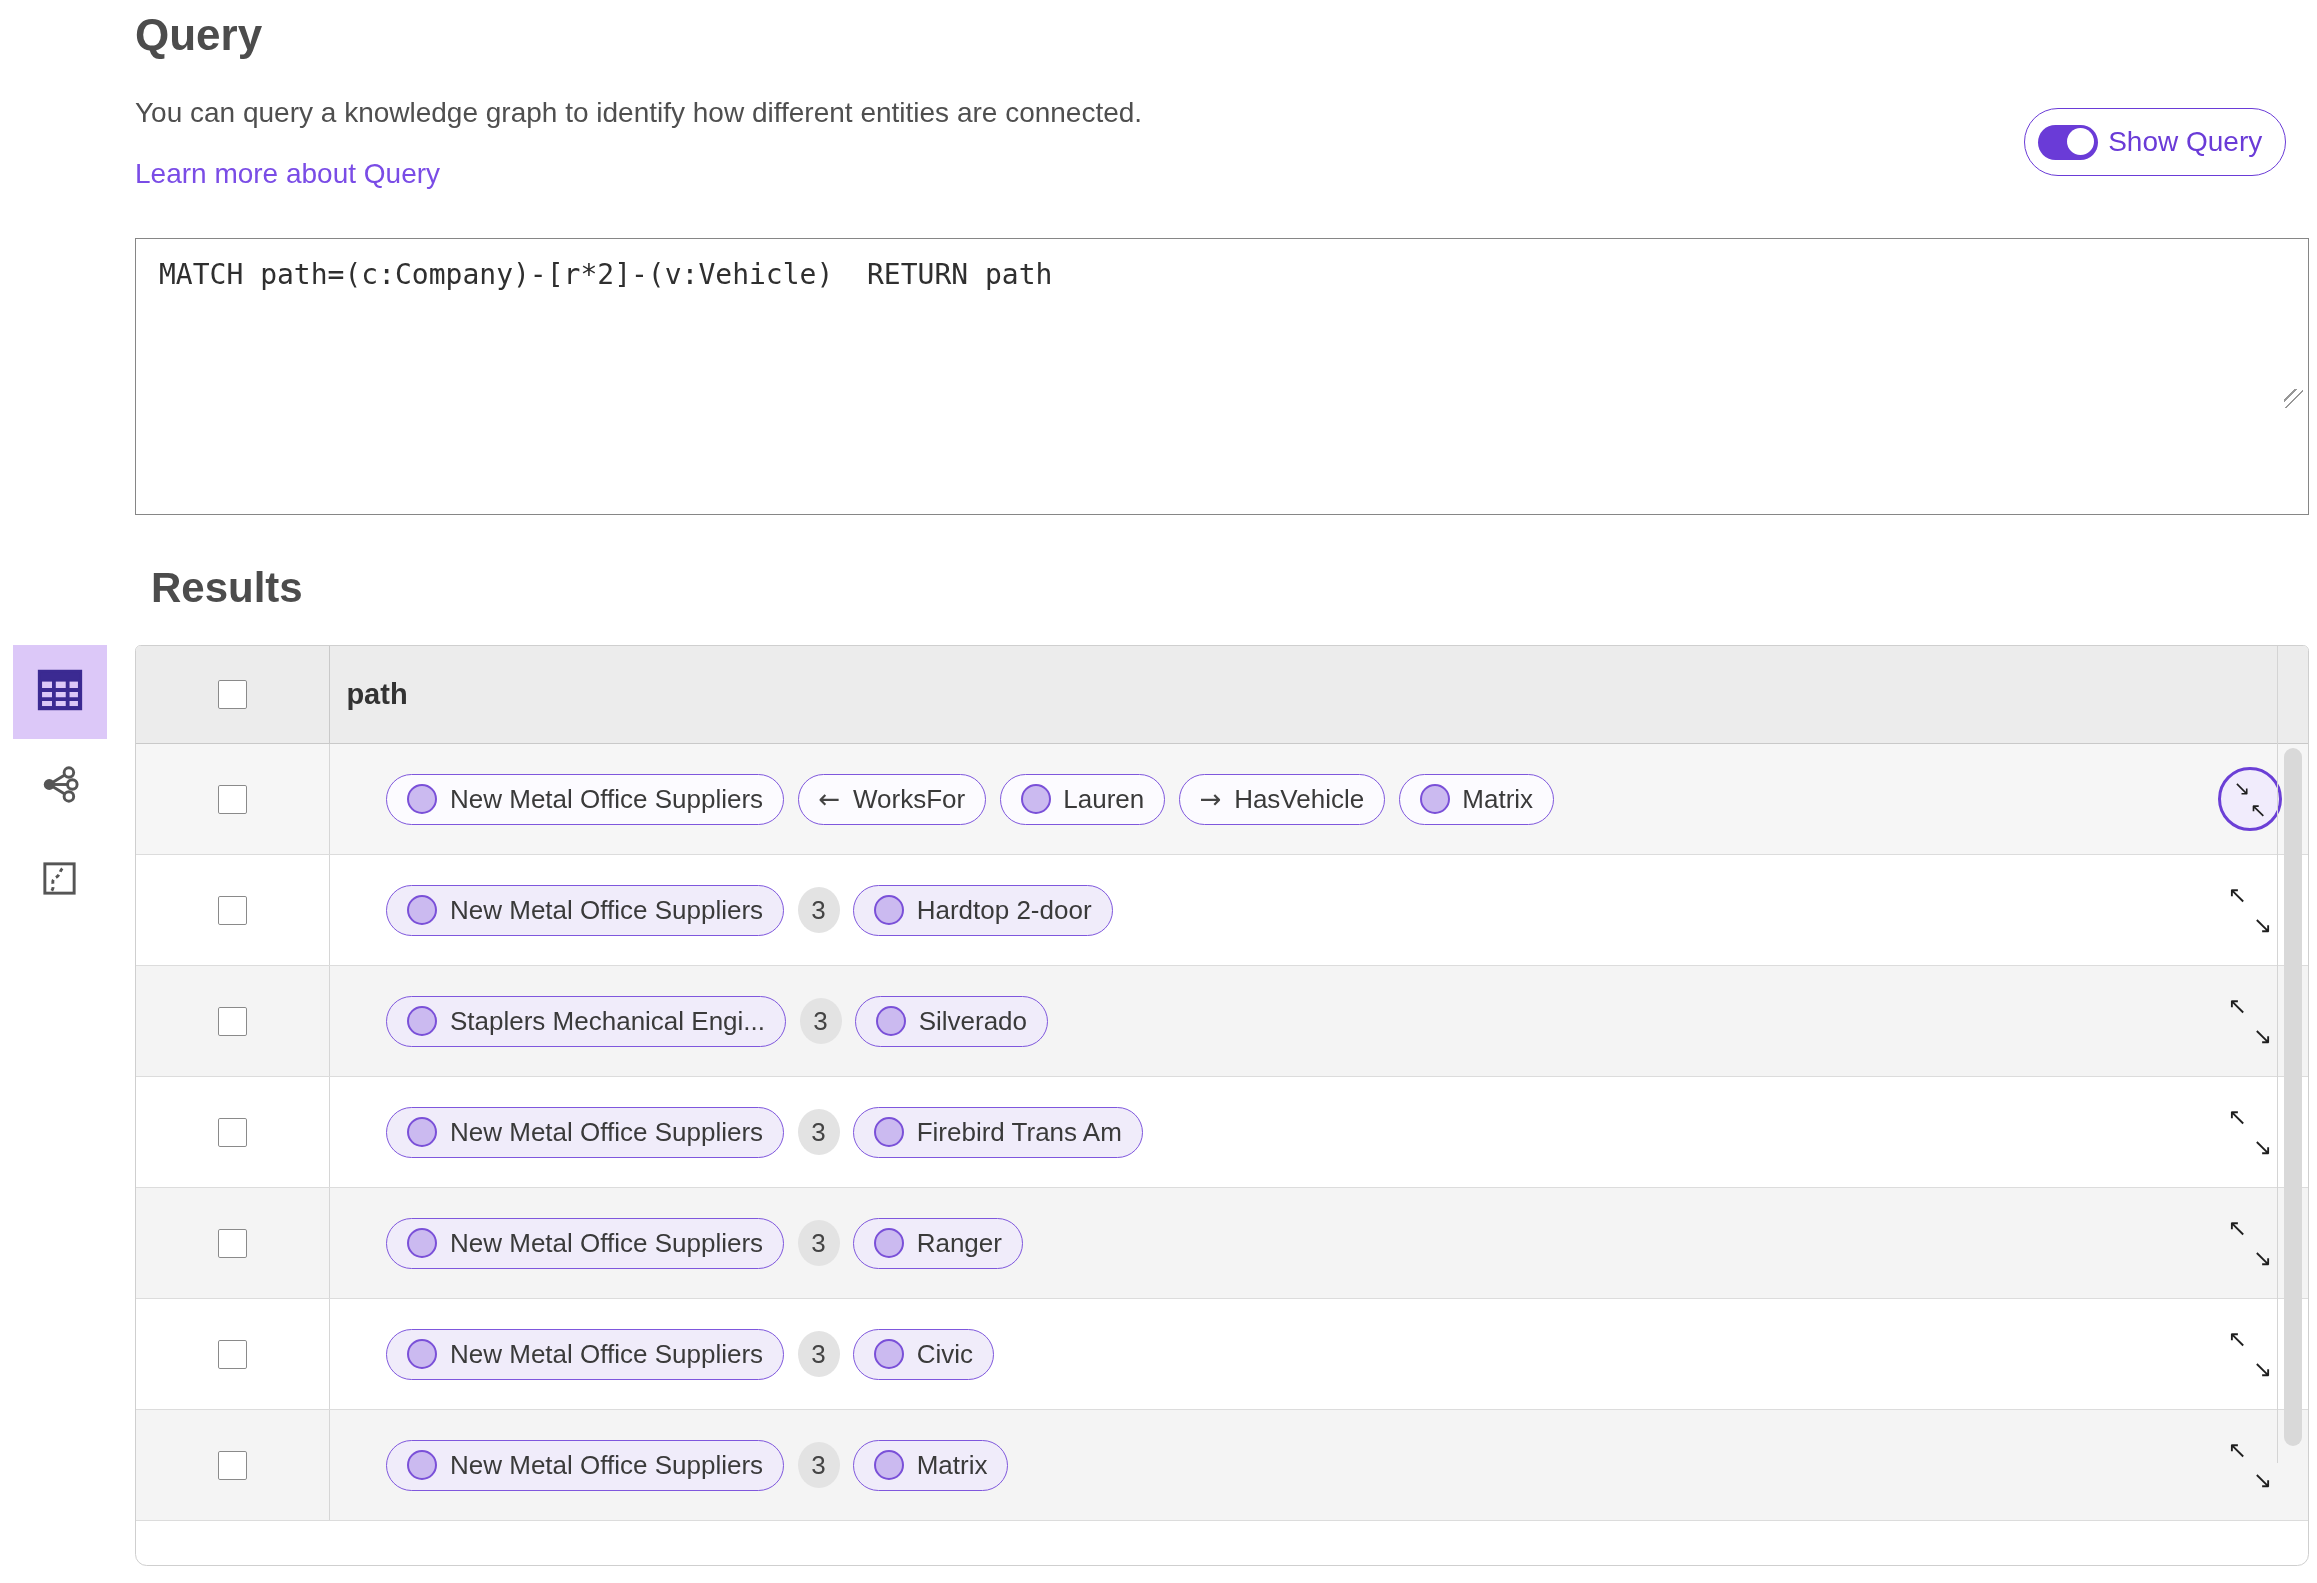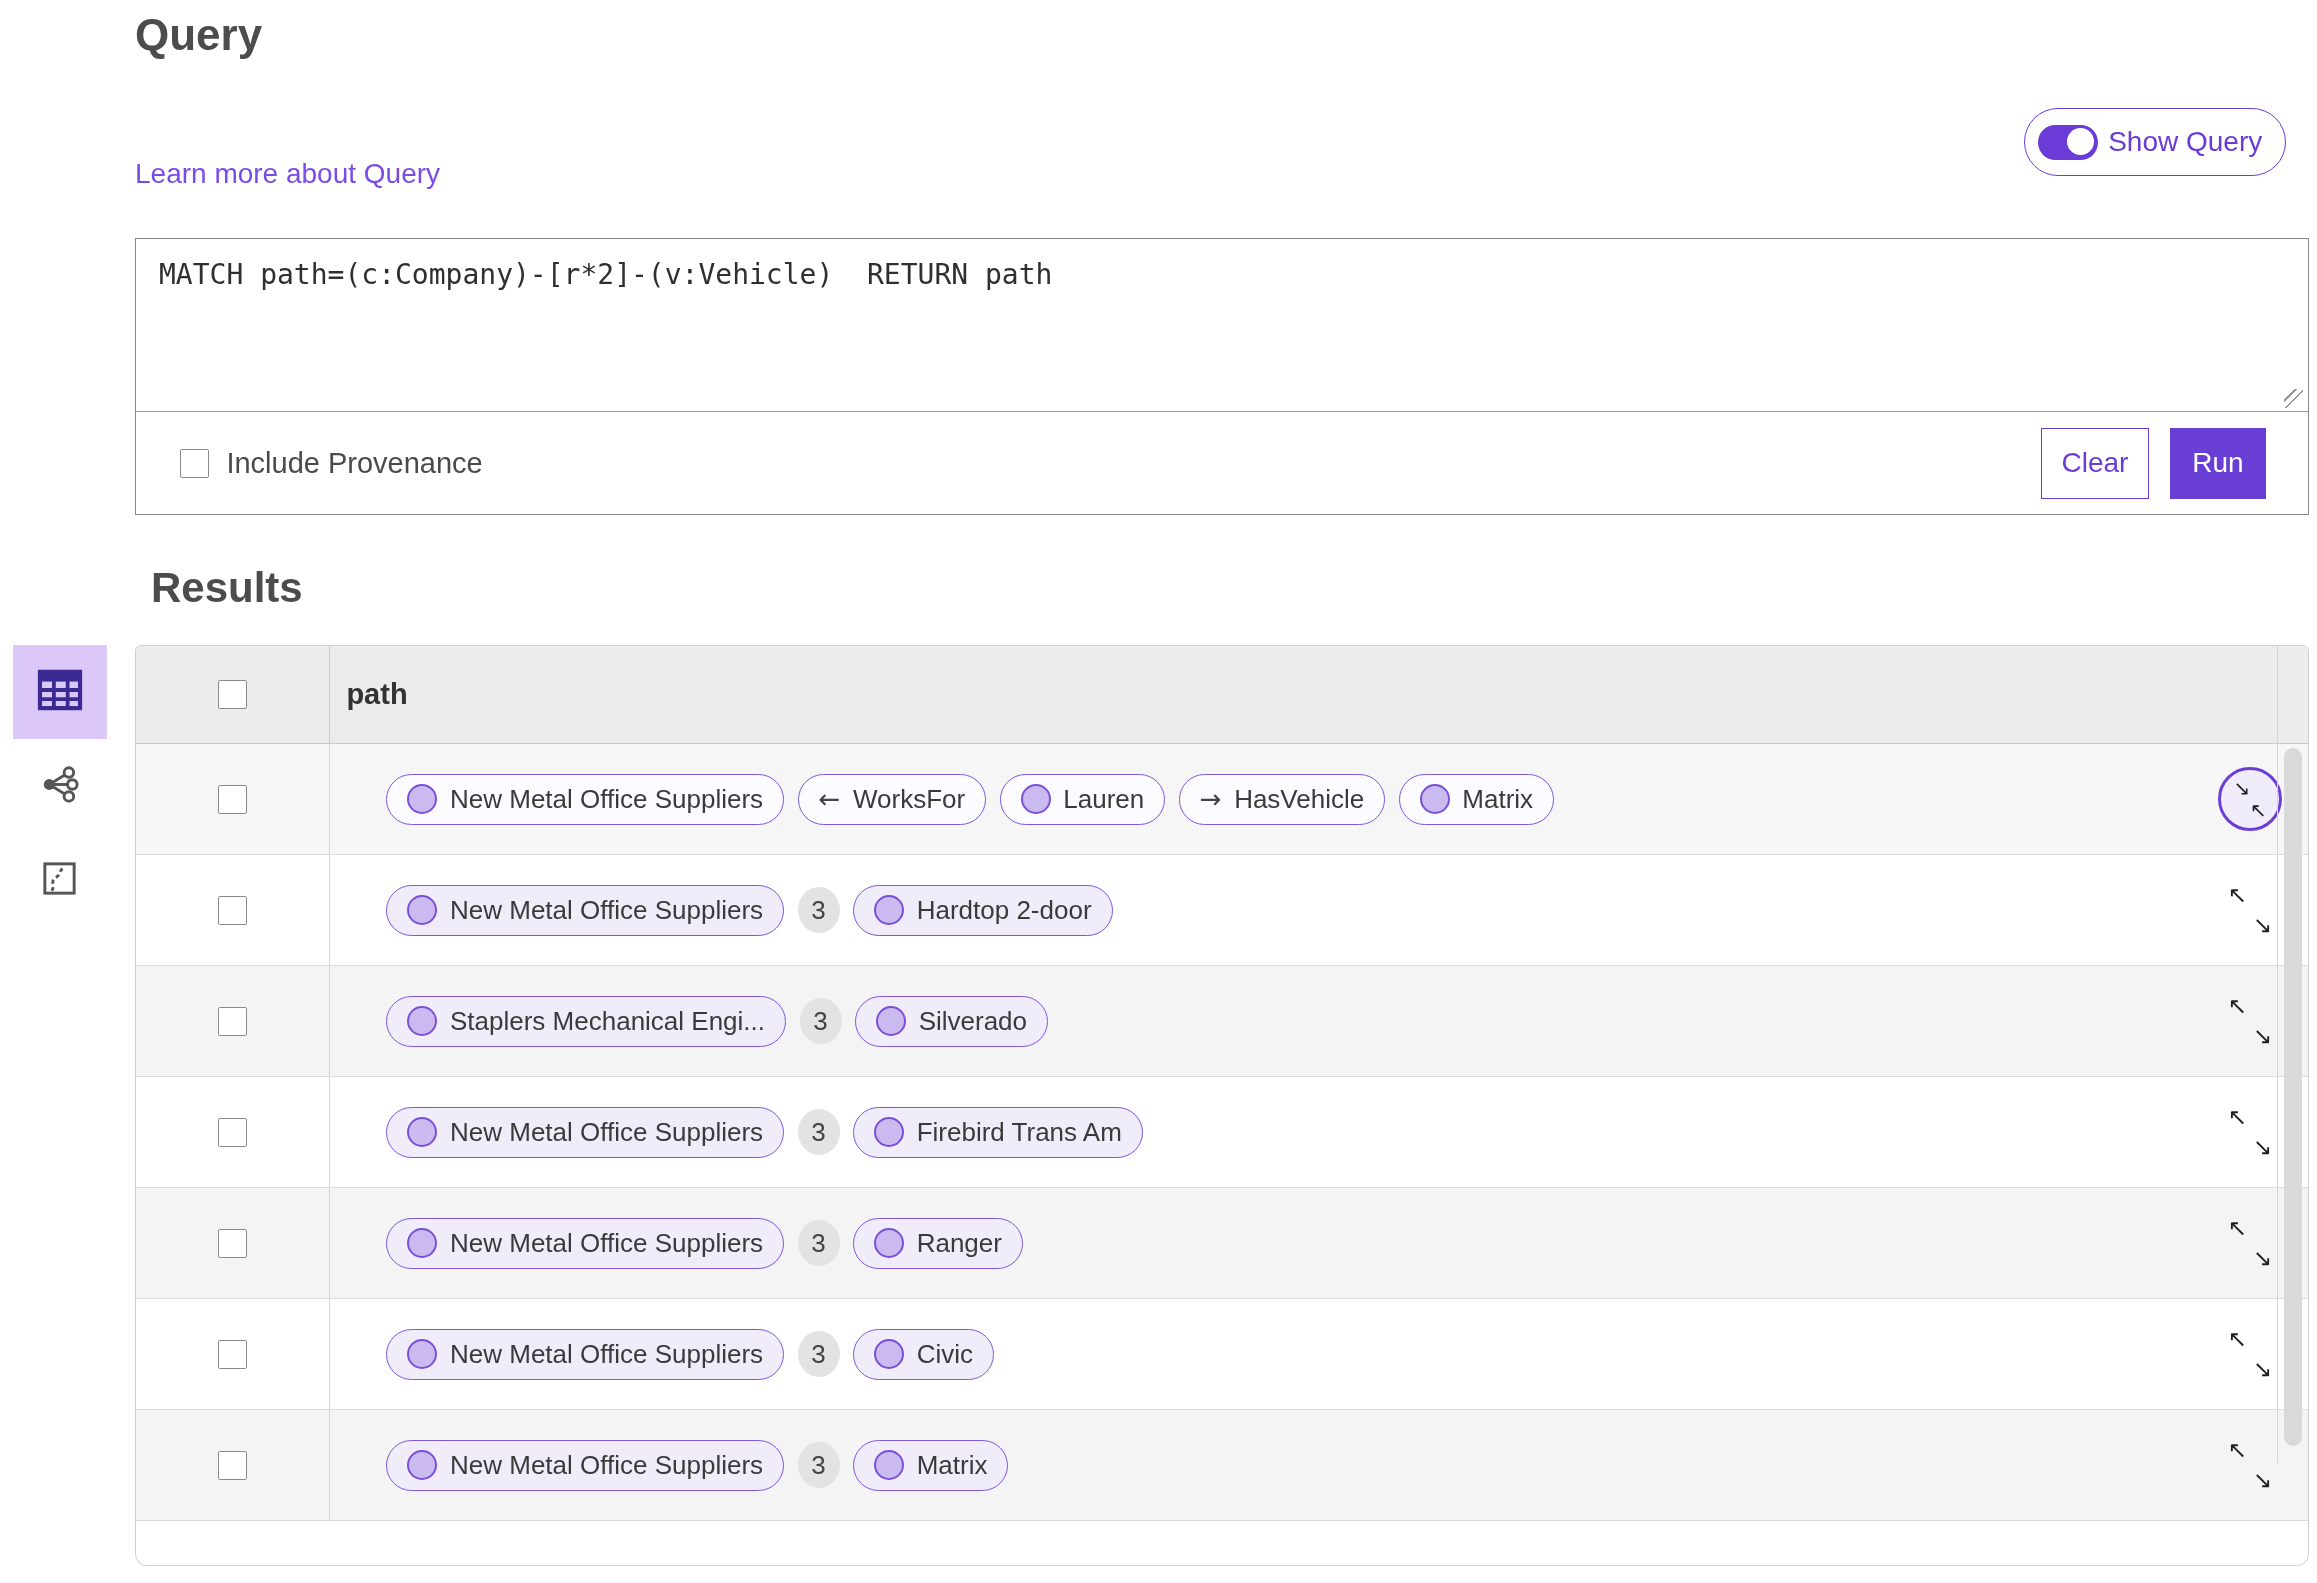--- a/index.html
+++ b/index.html
@@ -118,42 +118,33 @@
   }
   .chev.left::before  { transform:rotate(45deg); }
   .chev.right::before { transform:rotate(225deg); }
 </style>
 </head>
 <body>
 
 <div class="page">
 
   <h1 class="page-title">Query</h1>
+  <p class="query-desc">You can query a knowledge graph to identify how different entities are connected.</p>
   <a class="learn-link">Learn more about Query</a>
 
   <div class="show-query-toggle">
     <span class="toggle-track">
       <span class="toggle-knob"></span>
     </span>
     <span class="toggle-label">Show Query</span>
   </div>
 
   <div class="query-panel">
     <textarea class="query-input" spellcheck="false" style="">MATCH path=(c:Company)-[r*2]-(v:Vehicle)  RETURN path</textarea>
     <div class="resize-grip"></div>
-    <div class="panel-footer">
-      <label class="prov">
-        <span class="cb"></span>
-        <span class="prov-label">Include Provenance</span>
-      </label>
-      <div class="btns">
-        <button class="btn btn-clear">Clear</button>
-        <button class="btn btn-run">Run</button>
-      </div>
-    </div>
   </div>
 
   <h2 class="results-title">Results</h2>
 
   <div class="view-sidebar">
     <div class="view-btn active">
       <span>
         <svg width="46" height="42" viewBox="0 0 24 22">
           <rect x="1.5" y="1.5" width="21" height="19" fill="none" stroke="#3b2a92" stroke-width="2.2"></rect>
           <rect x="1.5" y="1.5" width="21" height="4.6" fill="#3b2a92" stroke="#3b2a92" stroke-width="1"></rect>

